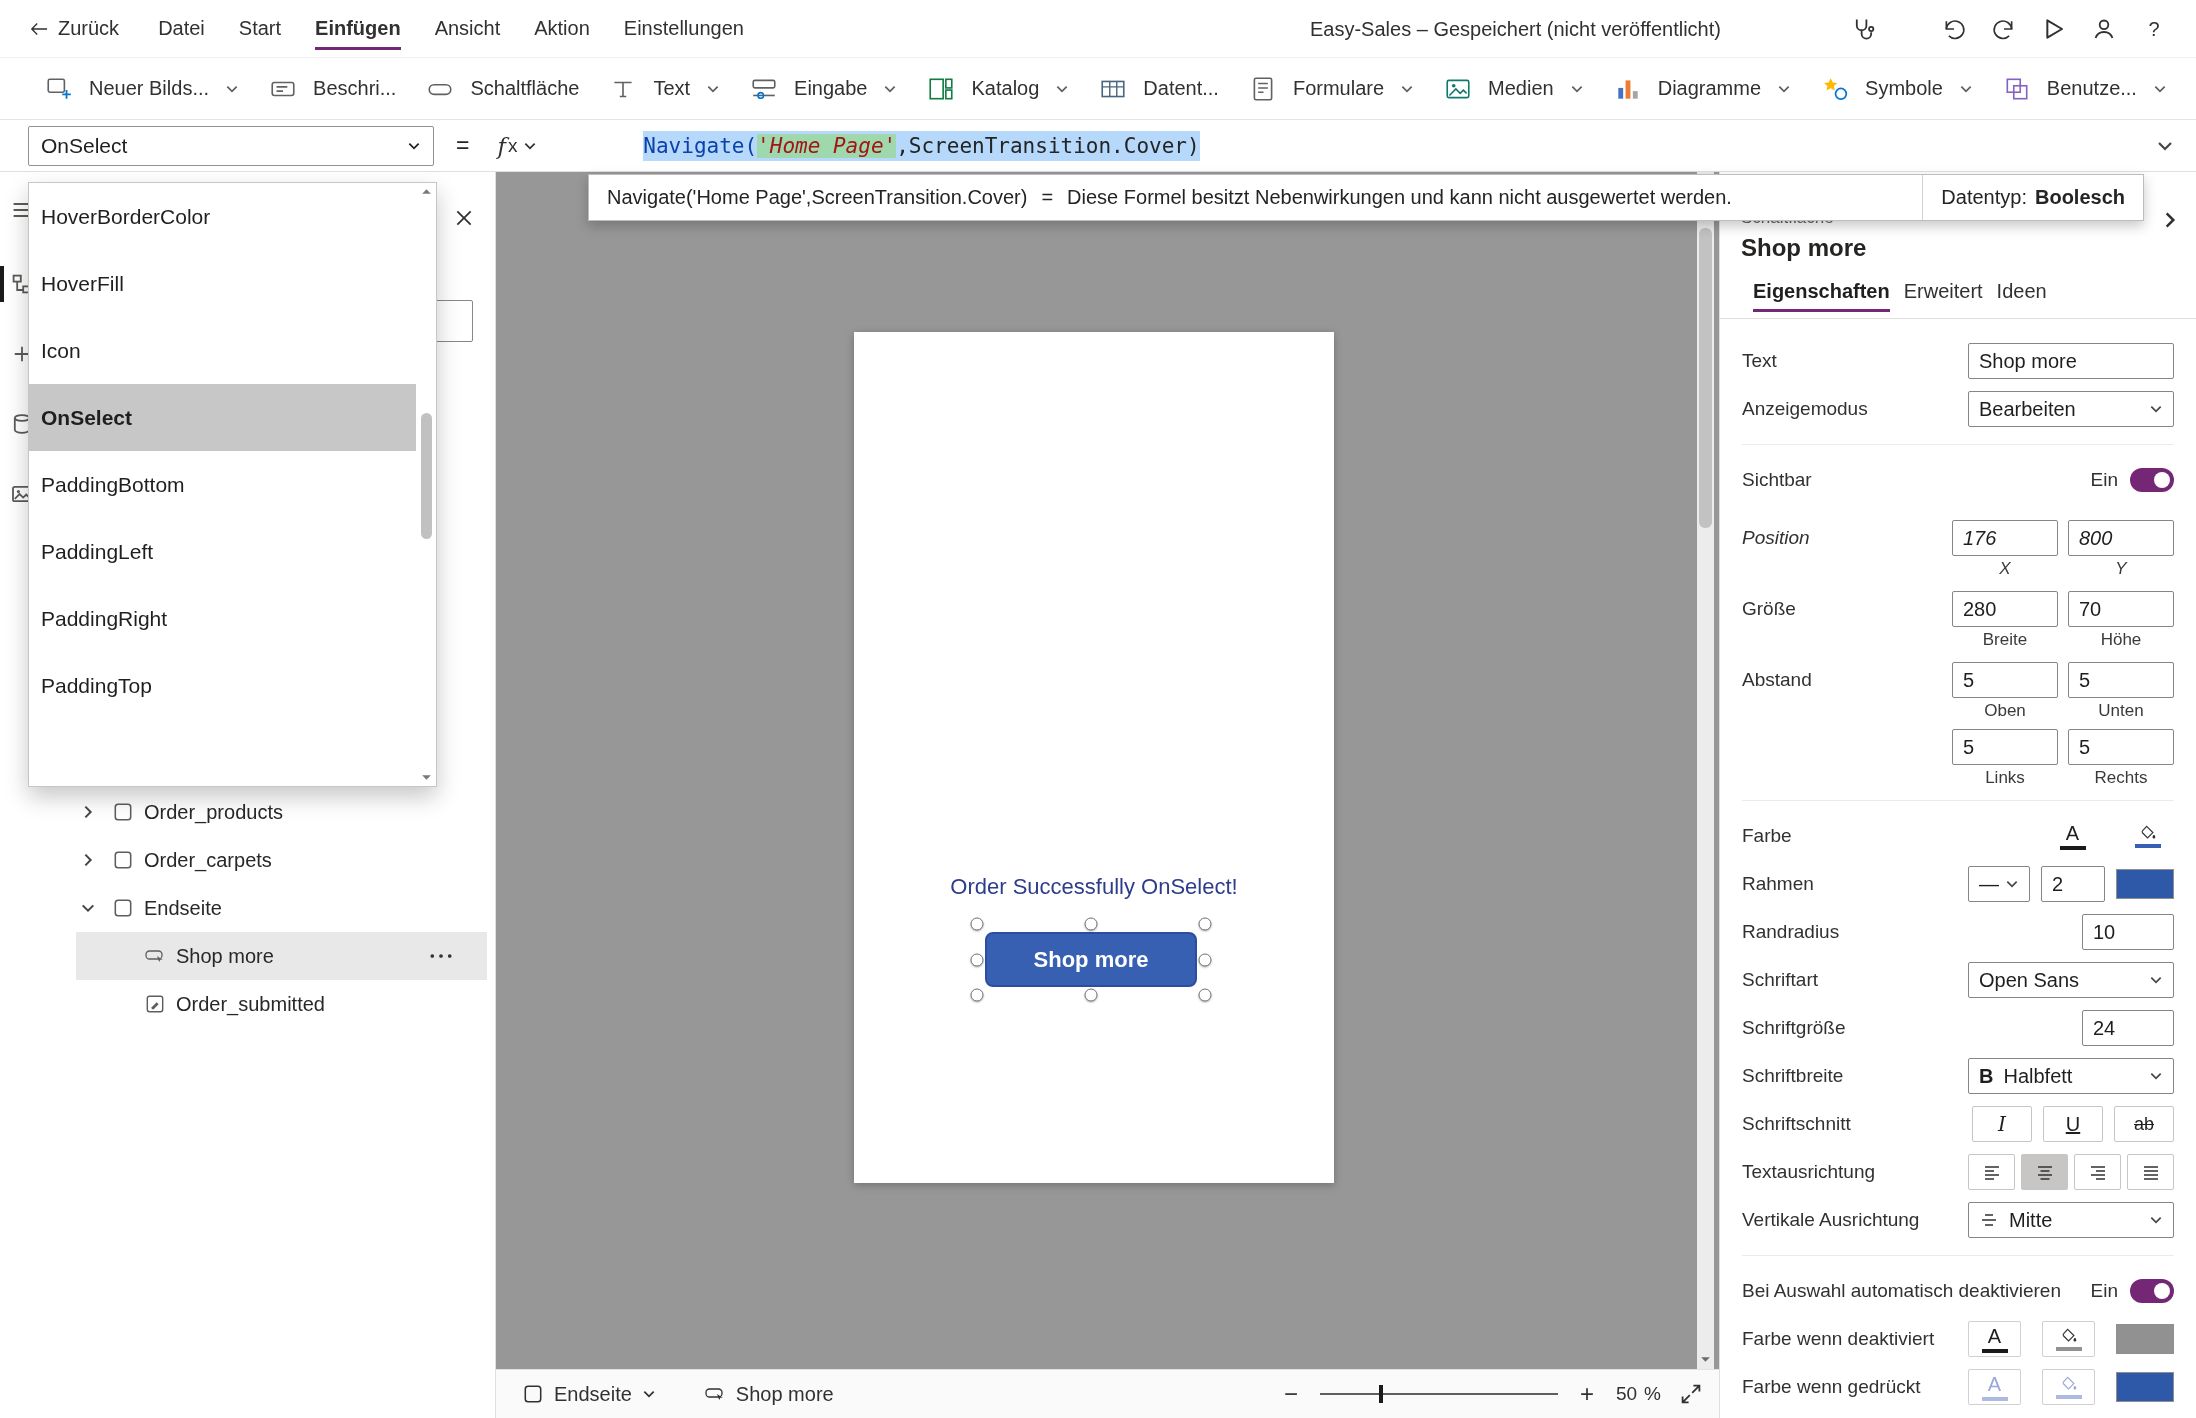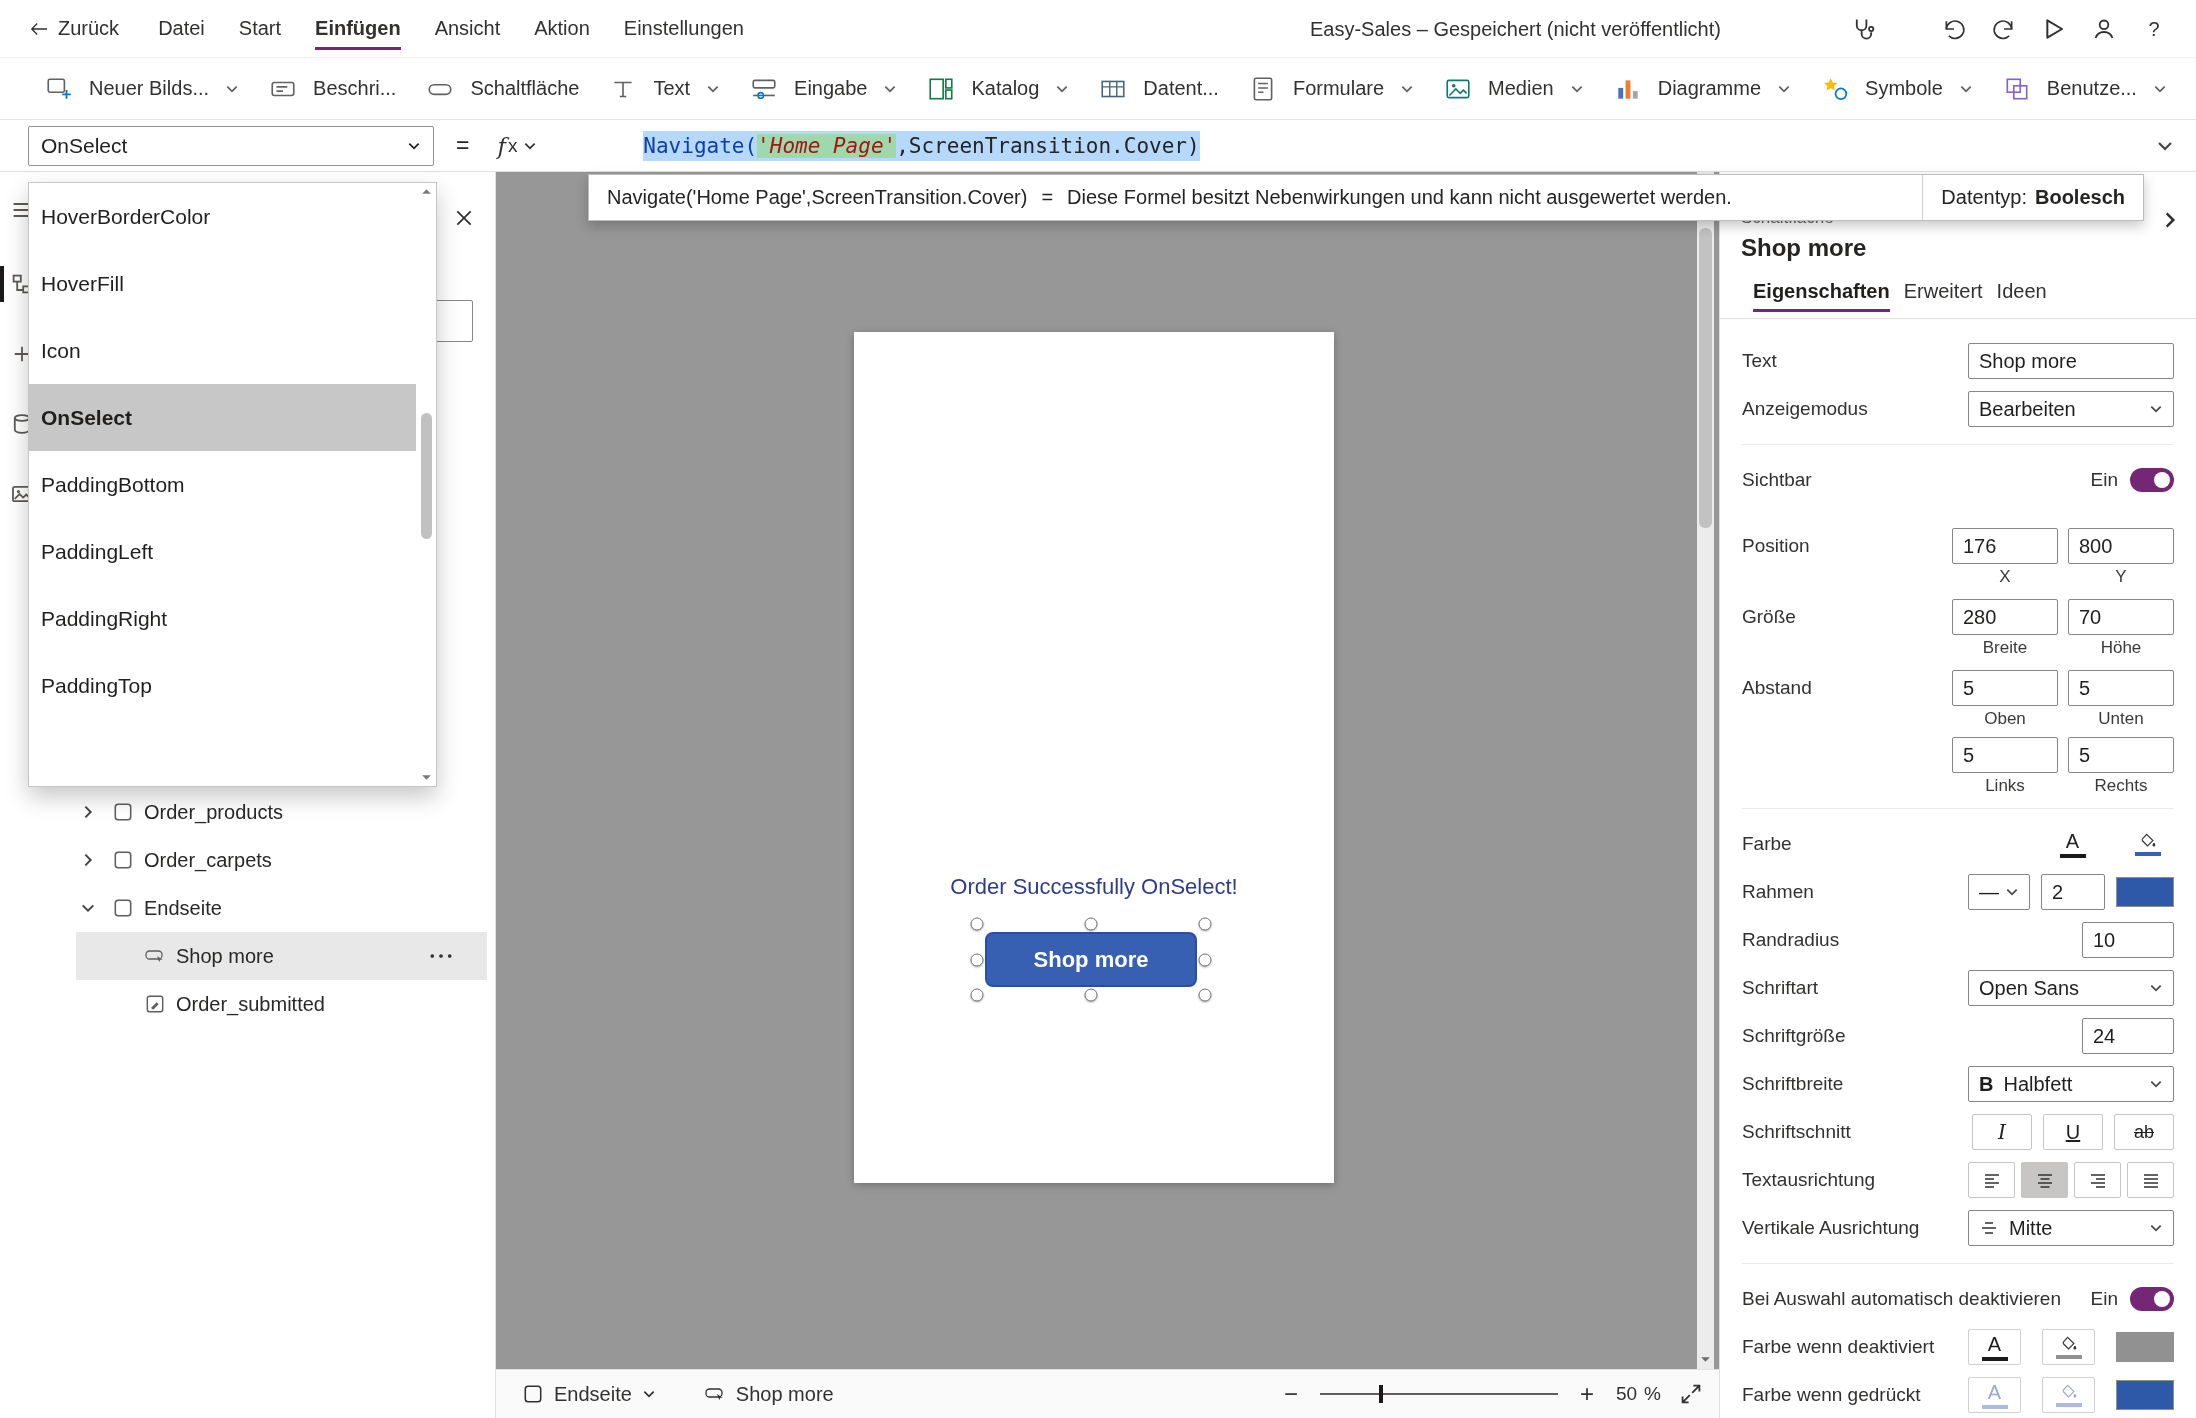--- a/index.html
+++ b/index.html
@@ -141,21 +141,21 @@
   .pdiv { border-top:1px solid #edebe9; margin:11px 0; }
   .inp { height:36px; border:1px solid #868686; border-radius:2px; background:#fff;
     display:flex; align-items:center; padding:0 10px; font-size:20px; color:#201f1e; }
   .inp.full { width:206px; }
   .inp.half { width:106px; }
   .inp.small { width:92px; }
   .inp.dd { justify-content:space-between; }
   .inp .chev { color:#484644; }
   .pblock { display:flex; align-items:flex-start; margin-bottom:12px; }
   .pblock .plabel { line-height:36px; }
-  .pblock.mt { margin-top:24px; }
+  .pblock.mt { margin-top:16px;font-style:italic; }
   .pair { margin-left:auto; display:flex; gap:10px; }
   .pcol { display:flex; flex-direction:column; align-items:center; gap:3px; }
   .sub { font-size:17px; color:#3b3a39; }
   .stack { margin-left:auto; display:flex; flex-direction:column; gap:8px; }
   .tgl-group { margin-left:auto; display:flex; align-items:center; gap:12px; }
   .on-label { font-size:19px; color:#323130; }
   .toggle { width:44px; height:24px; border-radius:12px; background:#742774; position:relative; }
   .toggle .knob { position:absolute; right:4px; top:4px; width:16px; height:16px; border-radius:50%; background:#fff; }
   .cbtn { width:53px; height:36px; display:flex; flex-direction:column; align-items:center; justify-content:center; gap:3px; }
   .cbtn.boxed { border:1px solid #d2d0ce; border-radius:2px; }

